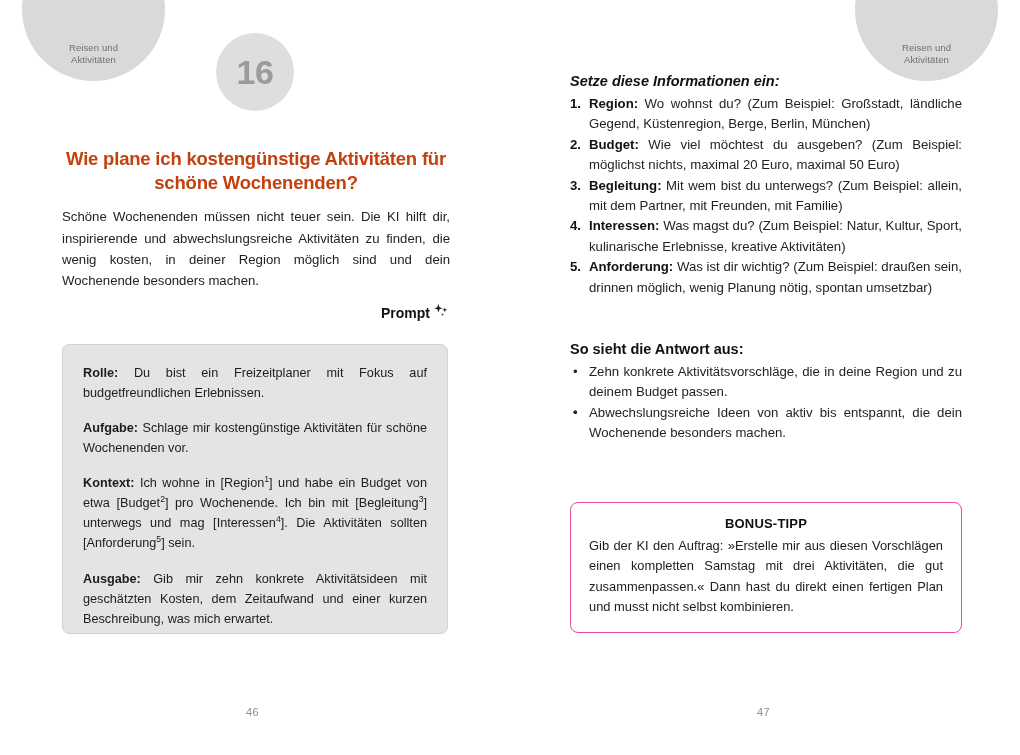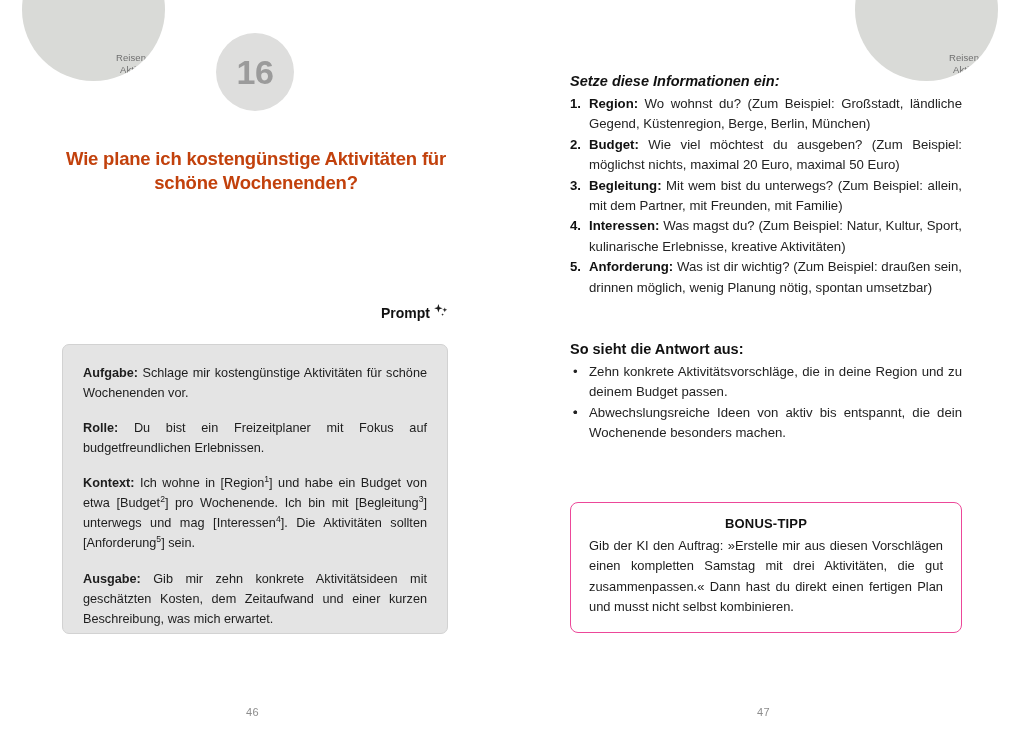--- a/index.html
+++ b/index.html
@@ -34,22 +34,22 @@
     align-items: center;
     justify-content: center;
     overflow: hidden;
   }
   .corner-circle.left  { left: 22px;  top: -62px; }
   .corner-circle.right { left: 855px; top: -62px; }
   .corner-label {
     position: absolute;
     left: 0;
     right: 0;
-    bottom: 4px;
-    text-align: right;
+    bottom: 14px;
+    text-align: center;
     font-size: 9.5px;
     line-height: 1.32;
     color: #6f6f6f;
     letter-spacing: 0.1px;
     white-space: pre-line;
   }
 
   
   .page {
     position: absolute;
@@ -257,35 +257,36 @@
       <div class="corner-label">Reisen und
 Aktivitäten</div>
     </div>
 
     <div class="number-badge">
       <span>16</span>
     </div>
 
     <h1 class="chapter-title">Wie plane ich kostengünstige Aktivitäten für schöne Wochenenden?</h1>
 
+    <p class="intro-paragraph">Schöne Wochenenden müssen nicht teuer sein. Die KI hilft dir, inspirierende und abwechslungsreiche Aktivitäten zu finden, die wenig kosten, in deiner Region möglich sind und dein Wochenende besonders machen.</p>
 
     <div class="prompt-heading">
       <span>Prompt</span><span class="sparkle"><svg width="18" height="16" viewBox="0 0 18 16" aria-hidden="true">
             <path d="M6.4 1.1 L7.45 4.25 L10.6 5.3 L7.45 6.35 L6.4 9.5 L5.35 6.35 L2.2 5.3 L5.35 4.25 Z" fill="#1a1a1a"></path>
             <path d="M12.8 4.4 L13.42 6.25 L15.27 6.87 L13.42 7.49 L12.8 9.34 L12.18 7.49 L10.33 6.87 L12.18 6.25 Z" fill="#1a1a1a"></path>
             <path d="M10.6 10.2 L10.95 11.25 L12.0 11.6 L10.95 11.95 L10.6 13.0 L10.25 11.95 L9.2 11.6 L10.25 11.25 Z" fill="#1a1a1a"></path>
           </svg></span>
     </div>
 
     <div class="prompt-box">
       <p>
-        <b>Aufgabe:</b><span> Schlage mir kostengünstige Aktivitäten für schöne Wochenenden vor.</span>
+        <b>Rolle:</b><span> Du bist ein Freizeitplaner mit Fokus auf budgetfreundlichen Erlebnissen.</span>
       </p>
       <p>
-        <b>Rolle:</b><span> Du bist ein Freizeitplaner mit Fokus auf budgetfreundlichen Erlebnissen.</span>
+        <b>Aufgabe:</b><span> Schlage mir kostengünstige Aktivitäten für schöne Wochenenden vor.</span>
       </p>
       <p>
         <b>Kontext:</b><span> Ich wohne in [Region</span><sup>1</sup><span>] und habe ein Budget von etwa [Budget</span><sup>2</sup><span>] pro Wochenende. Ich bin mit [Begleitung</span><sup>3</sup><span>] unterwegs und mag [Interessen</span><sup>4</sup><span>]. Die Aktivitäten sollten [Anforderung</span><sup>5</sup><span>] sein.</span>
       </p>
       <p>
         <b>Ausgabe:</b><span> Gib mir zehn konkrete Aktivitätsideen mit geschätzten Kosten, dem Zeitaufwand und einer kurzen Beschreibung, was mich erwartet.</span>
       </p>
     </div>
 
     <div class="folio left">46</div>

